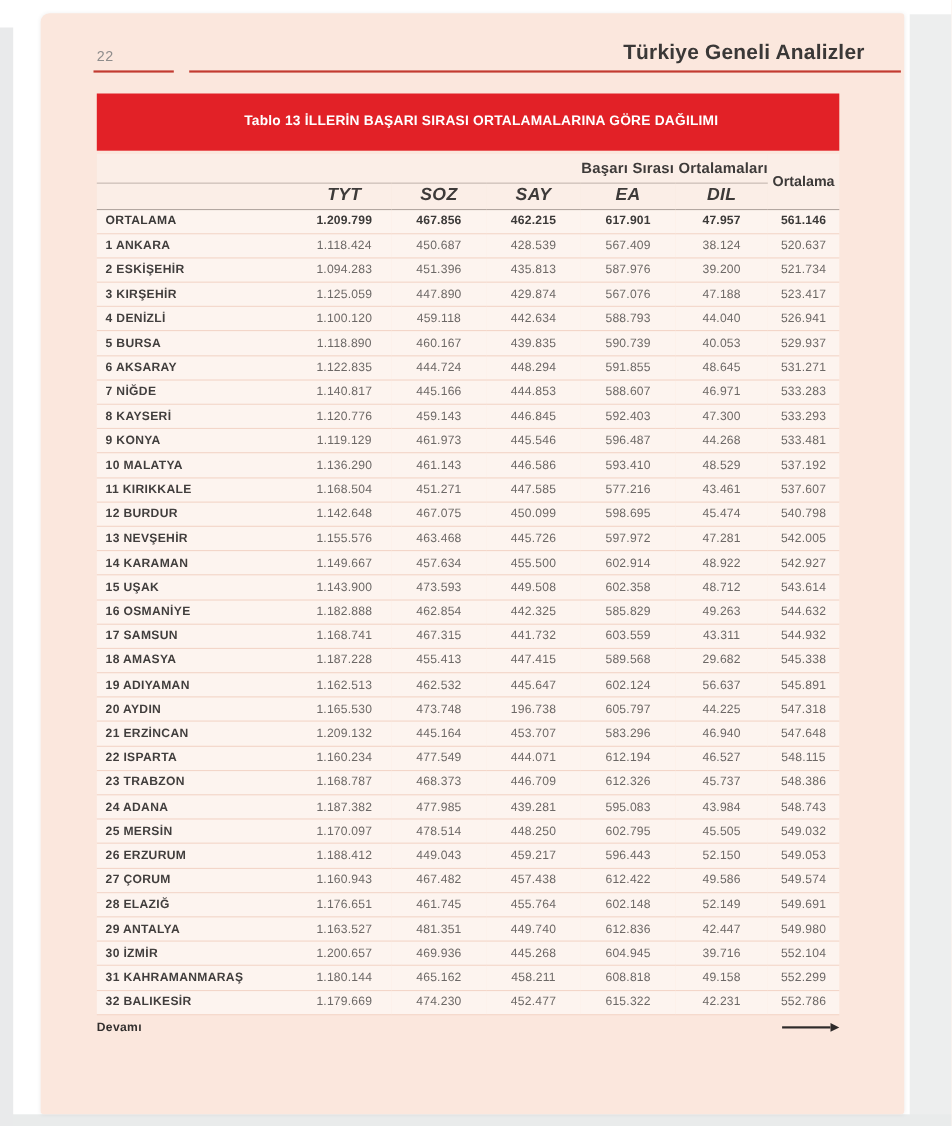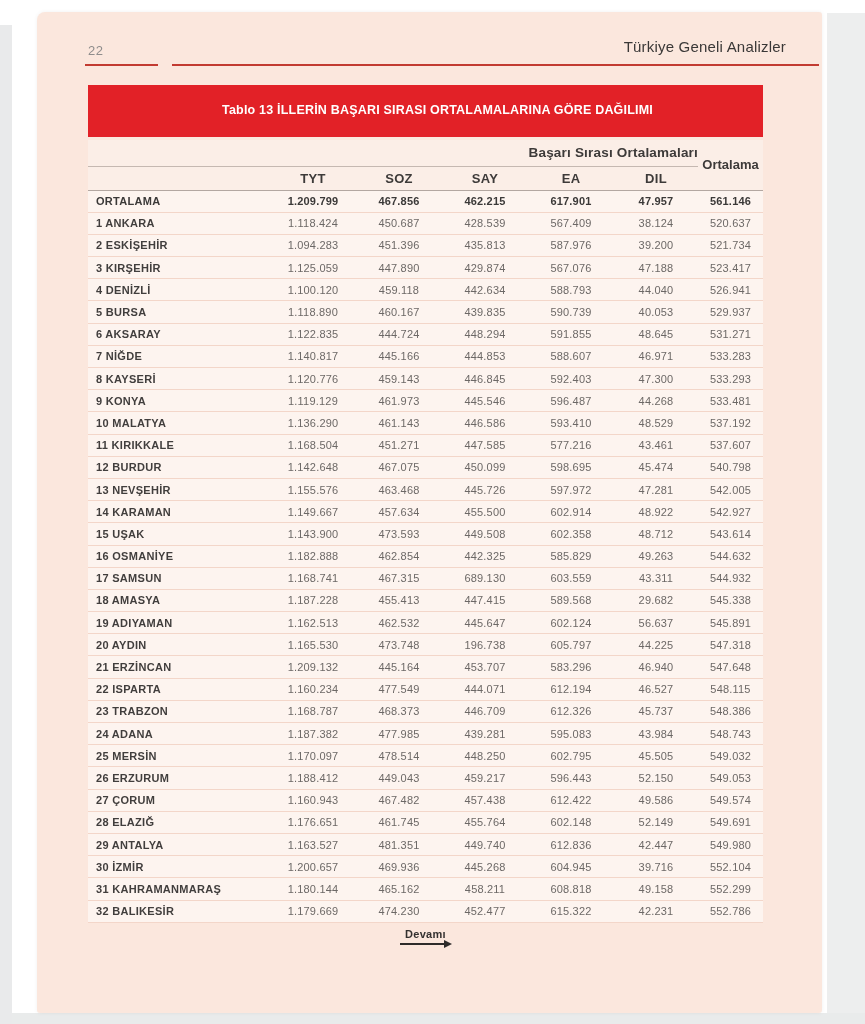--- a/index.html
+++ b/index.html
@@ -32,21 +32,21 @@
   }
   .pagenum {
     position: absolute; left: 51px; top: 31px;
     font-size: 13px; color: #8f8d8c; letter-spacing: 0.5px;
   }
   .rule { position: absolute; top: 52px; height: 2px; background: #c23b31; }
   .rule-left  { left: 48px;  width: 73px; }
   .rule-right { left: 135px; width: 647px; }
   .section-title {
     position: absolute; right: 36px; top: 26px;
-    font-size: 15px; font-weight: normal; color: #3a3837; letter-spacing: 0.2px;
+    font-size: 19px; font-weight: bold; color: #3a3837; letter-spacing: 0.2px;
   }
 
   .content { position: absolute; left: 51px; top: 73px; width: 675px; }
 
   .banner {
     width: 675px; height: 52px;
     background: #e22127;
     color: #ffffff;
     display: flex; flex-direction: column; justify-content: center; align-items: center;
     text-align: center;
@@ -64,22 +64,22 @@
 
   thead th {
     background: #fbeee7;
     color: #3d3a39;
     font-weight: bold;
   }
   tr.ghead th { height: 26px; border-bottom: 1px solid #c5b8b1; }
   th.group { font-size: 13.5px; letter-spacing: 0.2px; text-align: right; vertical-align: middle; }
   th.avg   { font-size: 13px; text-align: center; vertical-align: middle;
              border-bottom: 1px solid #b3a7a1 !important; }
-  tr.chead th { height: 24px; font-size: 13px; text-align: center; vertical-align: middle;
-                border-bottom: 1px solid #b3a7a1; letter-spacing: 0.3px; }
+  tr.chead th { height: 24px; font-size: 16px; text-align: center; vertical-align: middle;
+                border-bottom: 1px solid #b3a7a1; letter-spacing: 0.3px; font-style: italic; }
 
   tbody td {
     background: #fdf4ef;
     height: 22.2px;
     border-bottom: 1px solid #f3d6c9;
     font-size: 11px;
     color: #6c6866;
     text-align: center;
     vertical-align: middle;
     letter-spacing: 0.2px;
@@ -95,21 +95,20 @@
   }
   tr.summary td { font-weight: bold; color: #3b3938; }
 
   .devami {
     width: 675px;
     margin-top: 5px;
     display: flex;
     justify-content: space-between;
     align-items: center;
     gap: 0;
-    flex-direction: column;
   }
   .devami .label { font-size: 11px; font-weight: bold; color: #33302f; letter-spacing: 0.3px; }
   .arrow { display: inline-flex; align-items: center; }
   .arrow .shaft { display: inline-block; width: 44px; height: 2px; background: #2e2b2a; }
   .arrow .head  { display: inline-block; width: 0; height: 0;
                   border-left: 8px solid #2e2b2a;
                   border-top: 4.5px solid transparent;
                   border-bottom: 4.5px solid transparent; }
 </style>
 </head>
@@ -308,21 +307,21 @@
               <td>462.854</td>
               <td>442.325</td>
               <td>585.829</td>
               <td>49.263</td>
               <td>544.632</td>
             </tr>
             <tr>
               <td class="name">17 SAMSUN</td>
               <td>1.168.741</td>
               <td>467.315</td>
-              <td>689.130</td>
+              <td>441.732</td>
               <td>603.559</td>
               <td>43.311</td>
               <td>544.932</td>
             </tr>
             <tr>
               <td class="name">18 AMASYA</td>
               <td>1.187.228</td>
               <td>455.413</td>
               <td>447.415</td>
               <td>589.568</td>

